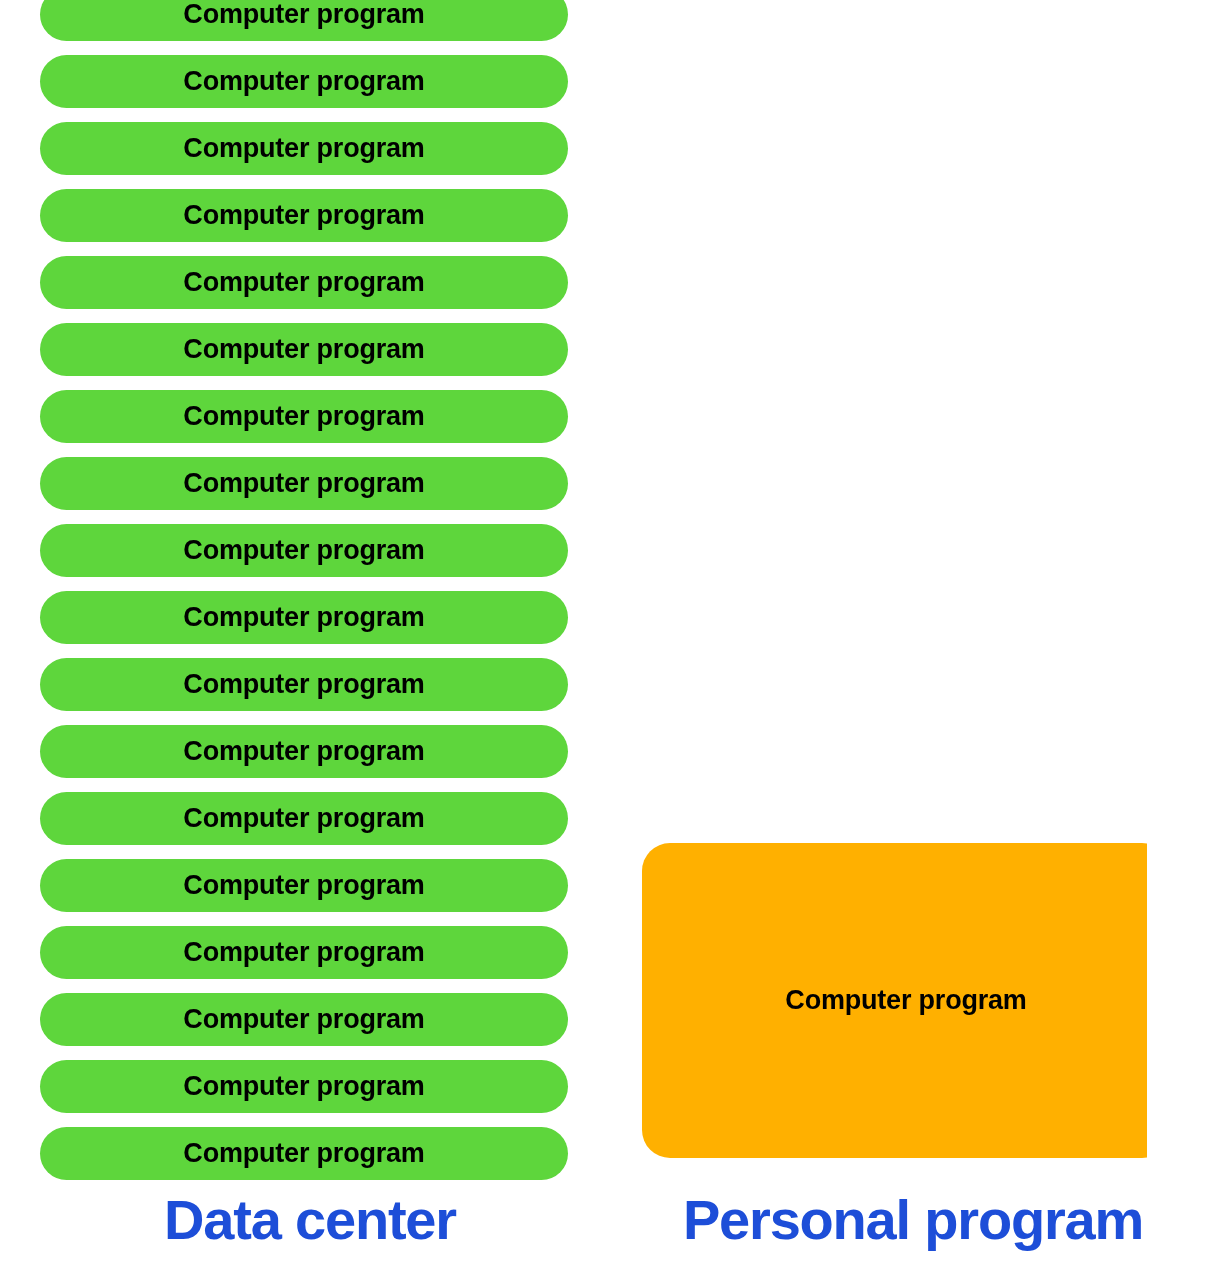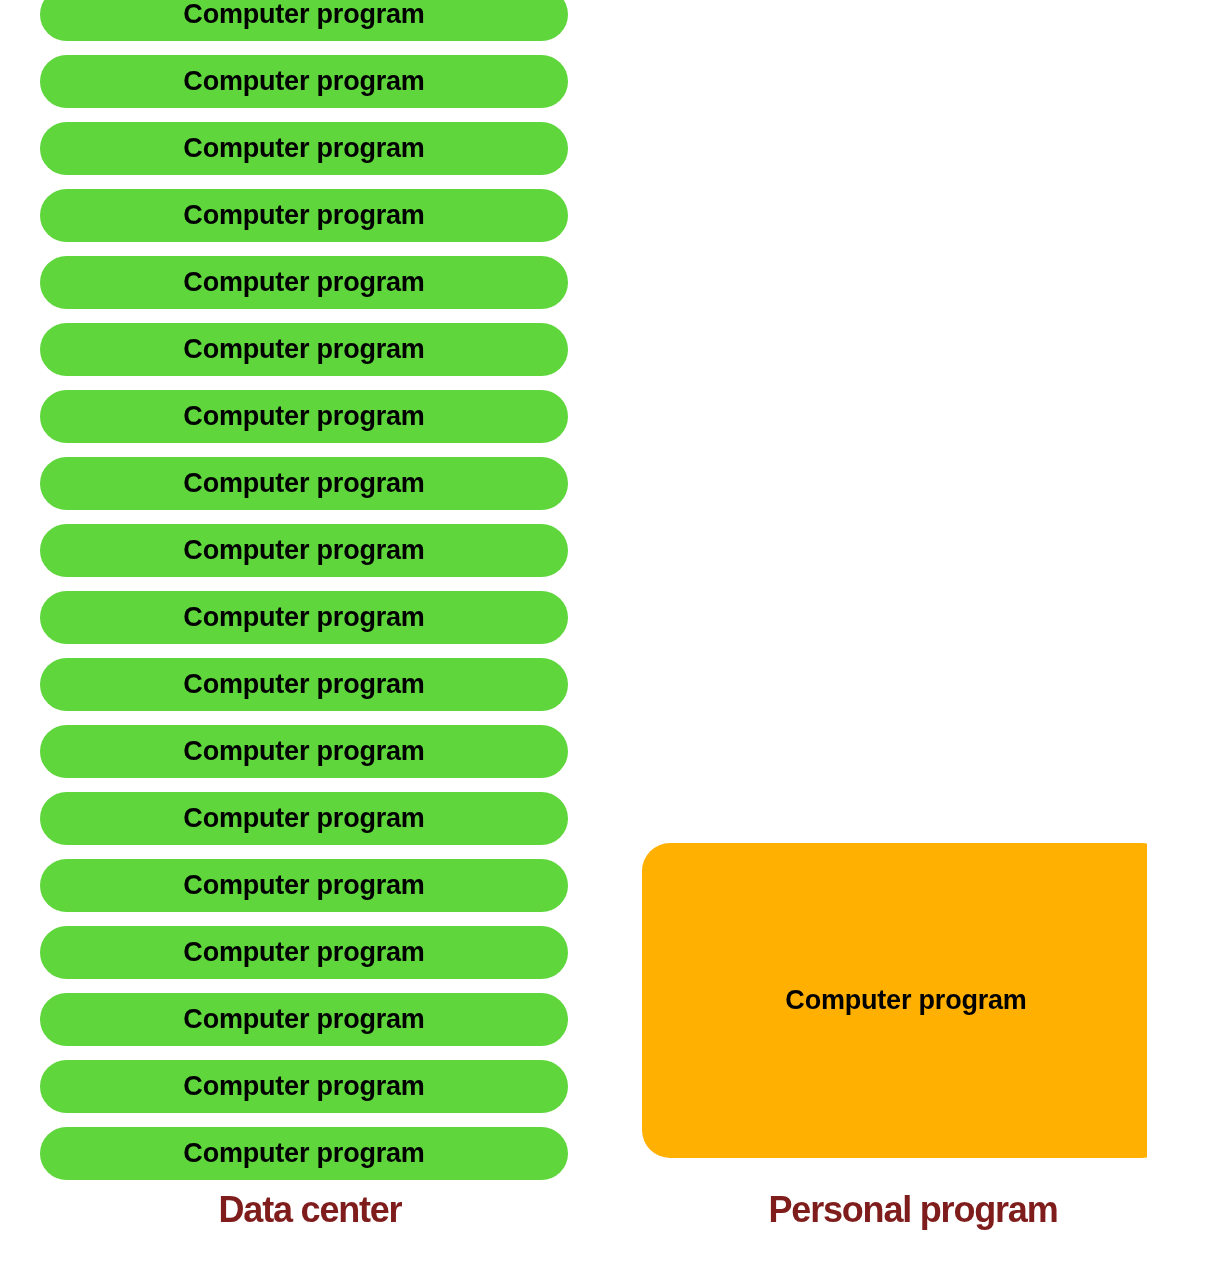--- a/index.html
+++ b/index.html
@@ -82,23 +82,23 @@
     font-weight: 700;
     color: #000000;
     letter-spacing: -0.2px;
     white-space: nowrap;
     line-height: 1;
   }
 
   
   .column-caption {
     position: absolute;
-    font-size: 36px;
+    font-size: 56px;
     font-weight: 700;
-    color: #7f1d1d;
+    color: #1d4ed8;
     letter-spacing: -1.2px;
     white-space: nowrap;
     line-height: 1;
   }
 
   #caption-data-center {
     left: 0;
     top: 1192px;
     width: 620px;
     text-align: center;

